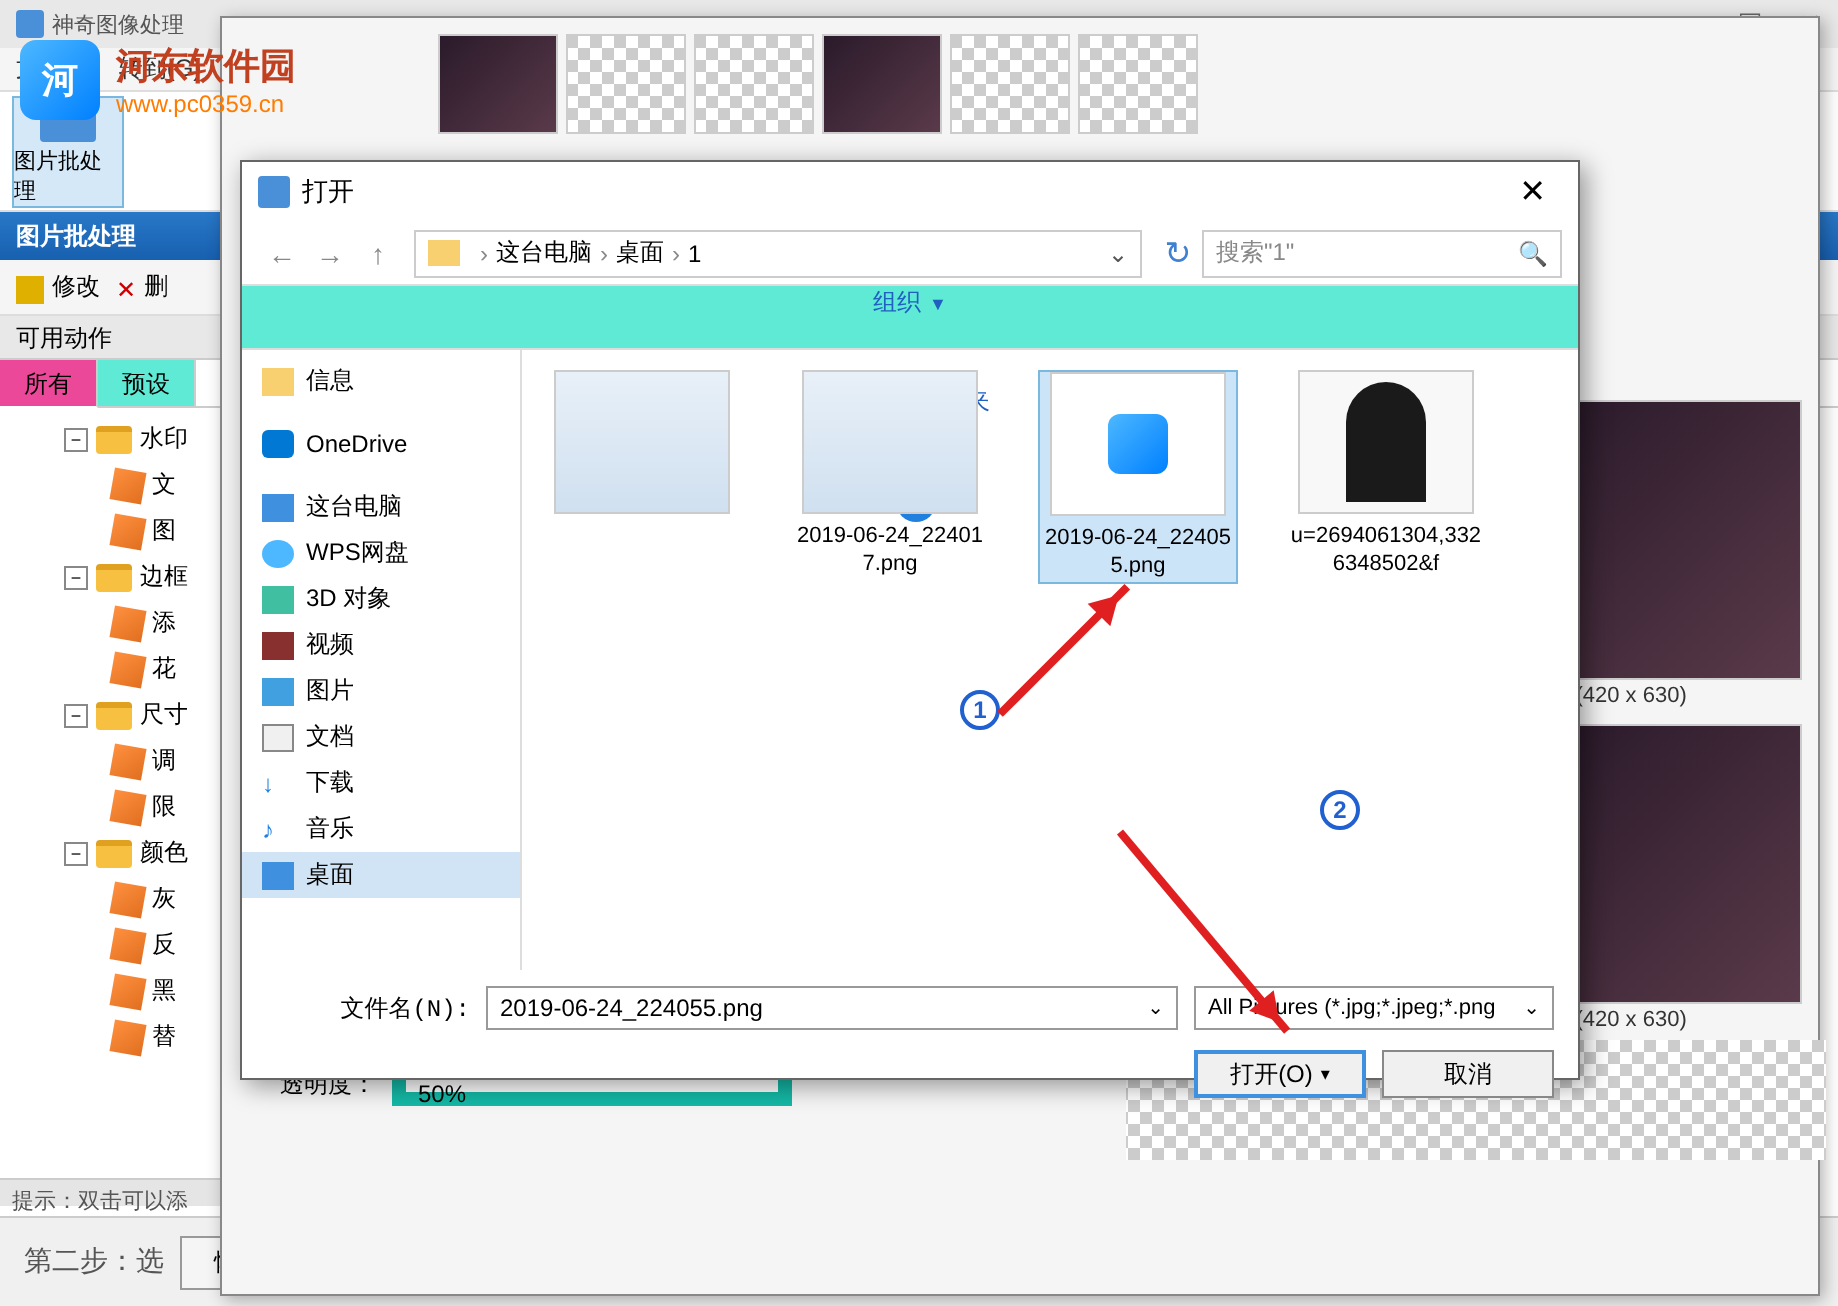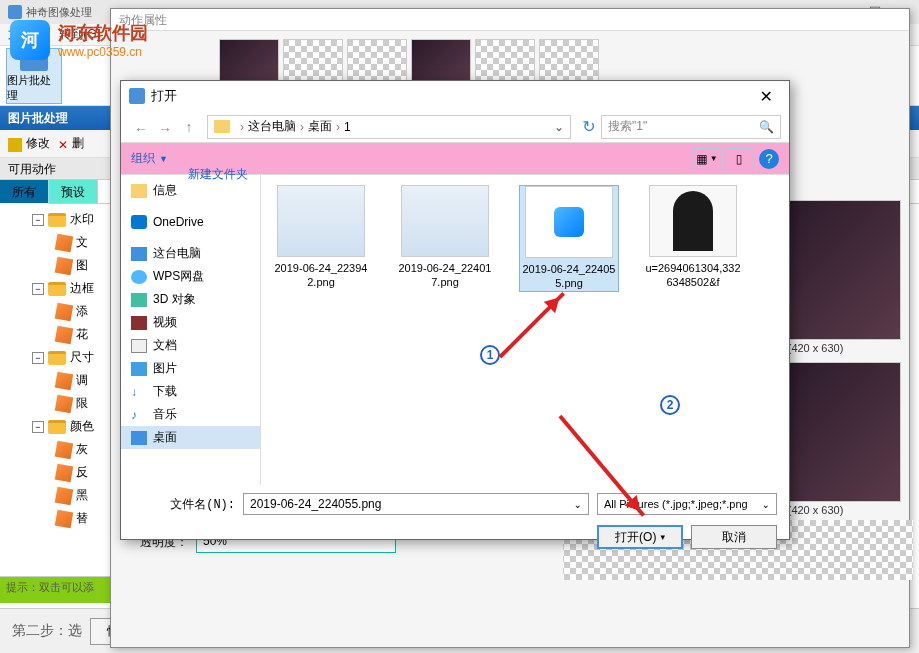--- a/index.html
+++ b/index.html
@@ -39,33 +39,33 @@
 .edit-bar { height: 28px; background: #f5f5f5; border-bottom: 1px solid #ddd; display: flex; align-items: center; padding: 0 8px; font-size: 12px; }
 .edit-bar .btn { display: flex; align-items: flex-end; margin-right: 8px; }
 .edit-bar .pencil { width: 14px; height: 14px; background: #e0b000; margin-right: 4px; }
 
 
 .actions-header { height: 22px; background: #e8e8e8; border-bottom: 1px solid #ccc; font-size: 12px; padding: 3px 8px; }
 
 
 .tabs { height: 24px; display: flex; border-bottom: 1px solid #ccc; }
 .tab { padding: 4px 12px; font-size: 12px; border-right: 1px solid #ccc; background: #5eead4; }
-.tab.active { background: #0369a1; border-bottom: 1px solid #fff; margin-bottom: -1px; }
+.tab.active { background: #ec4899; border-bottom: 1px solid #fff; margin-bottom: -1px; }
 
 
 .tree { font-size: 12px; padding: 4px; }
 .tree-item { display: flex; align-items: center; padding: 3px 0; }
 .tree-item .exp { width: 12px; height: 12px; border: 1px solid #888; font-size: 9px; text-align: center; line-height: 10px; margin-right: 4px; }
 .folder-ico { width: 18px; height: 14px; background: #f8c040; border-radius: 2px; margin-right: 4px; border-top: 3px solid #e0a020; }
 .cube-ico { width: 16px; height: 16px; background: linear-gradient(135deg, #ff9040, #e07020); margin-right: 4px; transform: rotate(10deg); }
 .tree-child { padding-left: 28px; }
 .tree-grandchild { padding-left: 52px; }
 
 
-.hint-bar { position: absolute; bottom: 50px; left: 0; width: 110px; height: 27px; font-size: 11px; padding: 3px 6px; color: #555; background: #84cc16; border-top: 1px solid #ccc; }
+.hint-bar { position: absolute; bottom: 50px; left: 0; width: 110px; height: 14px; font-size: 11px; padding: 3px 6px; color: #555; background: #e5e5e5; border-top: 1px solid #ccc; }
 
 
 .step-bar { position: absolute; bottom: 0; left: 0; right: 0; height: 45px; background: #f0f0f0; border-top: 1px solid #ccc; display: flex; align-items: center; padding: 0 12px; font-size: 14px; }
 .step-bar .label { font-family: KaiTi, serif; color: #555; }
 .step-bar .btn { padding: 4px 16px; border: 1px solid #999; background: #f5f5f5; font-size: 12px; margin-left: 8px; }
 .step-bar .spacer { flex: 1; }
 
 
 .preview-panel { position: absolute; right: 8px; top: 200px; width: 130px; }
 .preview-img { width: 120px; height: 140px; background: linear-gradient(135deg, #2a1a2a, #5a3a4a); border: 1px solid #ccc; margin-bottom: 2px; }
@@ -76,37 +76,37 @@
 
 .dialog-behind { position: absolute; top: 8px; left: 110px; width: 800px; height: 640px; background: #f5f5f5; border: 1px solid #888; box-shadow: 2px 2px 8px rgba(0,0,0,0.3); }
 .dialog-behind .title { height: 22px; background: #fff; font-size: 12px; padding: 3px 8px; color: #888; border-bottom: 1px solid #ddd; }
 .dialog-behind .content { padding: 8px; display: flex; }
 .thumb-strip { display: flex; gap: 4px; margin-left: 100px; }
 .thumb { width: 60px; height: 50px; background: linear-gradient(135deg, #2a1a2a, #5a3a4a); border: 1px solid #ccc; }
 .checker { background: repeating-conic-gradient(#ccc 0% 25%, #fff 0% 50%) 50% / 12px 12px; }
 
 
 .opacity-row { position: absolute; bottom: 100px; left: 140px; display: flex; align-items: center; font-size: 12px; }
-.opacity-row .combo { width: 200px; height: 22px; border: 1px solid #14b8a6; background: #fff; padding: 2px 6px; margin-left: 8px; }
+.opacity-row .combo { width: 200px; height: 22px; border: 7px solid #14b8a6; background: #fff; padding: 2px 6px; margin-left: 8px; }
 
 
 .file-dialog { position: absolute; top: 80px; left: 120px; width: 670px; height: 460px; background: #fff; border: 1px solid #666; box-shadow: 3px 3px 12px rgba(0,0,0,0.4); z-index: 50; }
 .fd-title { height: 30px; display: flex; align-items: center; padding: 0 8px; font-size: 13px; }
 .fd-title .ico { width: 16px; height: 16px; background: #4a90d9; border-radius: 2px; margin-right: 6px; }
 .fd-title .close { margin-left: auto; font-size: 16px; padding: 0 8px; }
 .fd-nav { height: 32px; display: flex; align-items: center; padding: 0 8px; border-bottom: 1px solid #ddd; }
 .fd-nav .arrow-btn { width: 24px; height: 24px; display: flex; align-items: center; justify-content: center; color: #888; font-size: 14px; }
 .fd-nav .path-box { flex: 1; height: 24px; border: 1px solid #ccc; display: flex; align-items: center; padding: 0 6px; font-size: 12px; margin: 0 6px; }
 .fd-nav .path-box .sep { margin: 0 4px; color: #888; }
 .fd-nav .folder-ico2 { width: 16px; height: 13px; background: #f8d070; margin-right: 6px; }
 .fd-nav .refresh { width: 24px; height: 24px; display: flex; align-items: center; justify-content: center; color: #4080d0; }
 .fd-nav .search-box { width: 180px; height: 24px; border: 1px solid #ccc; display: flex; align-items: center; padding: 0 6px; font-size: 12px; color: #888; }
 .fd-nav .search-box .mag { margin-left: auto; }
 
-.fd-toolbar { height: 32px; background: #f9a8d4; display: flex; align-items: center; padding: 0 10px; font-size: 12px; border-bottom: 1px solid #ddd; }
+.fd-toolbar { height: 32px; background: #5eead4; display: flex; align-items: center; padding: 0 10px; font-size: 12px; border-bottom: 1px solid #ddd; flex-direction: column; }
 .fd-toolbar .org { color: #2060c0; }
 .fd-toolbar .drop { margin-left: 4px; font-size: 9px; }
 .fd-toolbar .new-folder { margin-left: 20px; color: #2060c0; margin-top: 32px; }
 .fd-toolbar .spacer { flex: 1; }
 .fd-toolbar .view-btn { width: 28px; height: 22px; border: 1px solid #b0c8e0; margin-left: 4px; display: flex; align-items: center; justify-content: center; }
 .fd-toolbar .help { width: 20px; height: 20px; background: #2080e0; color: #fff; border-radius: 50%; font-size: 13px; text-align: center; line-height: 20px; margin-left: 6px; }
 
 .fd-body { display: flex; height: 310px; }
 .fd-sidebar { width: 140px; border-right: 1px solid #ddd; padding: 4px 0; overflow: hidden; }
 .fd-side-item { display: flex; align-items: center; padding: 3px 10px; font-size: 12px; }
@@ -281,21 +281,20 @@
     <button class="btn">恢复默认</button>
     <button class="btn">保存为预设...</button>
     <div class="spacer"></div>
     <button class="btn">确定(O)</button>
     <button class="btn">取消(C)</button>
     <button class="btn" style="margin-left:30px">下一步</button>
   </div>
 </div>
 
 <div class="dialog-behind">
-  <div class="title">动作属性</div>
   <div class="content">
     <div class="thumb-strip">
       <div class="thumb"></div>
       <div class="thumb checker"></div>
       <div class="thumb checker"></div>
       <div class="thumb"></div>
       <div class="thumb checker"></div>
       <div class="thumb checker"></div>
     </div>
   </div>
@@ -383,44 +382,43 @@
         </div>
       <div class="fd-side-item">
           <div class="si si-3d"></div>
           <span>3D 对象</span>
         </div>
       <div class="fd-side-item">
           <div class="si si-video"></div>
           <span>视频</span>
         </div>
       <div class="fd-side-item">
+          <div class="si si-pic"></div>
+          <span>图片</span>
+        </div>
+      <div class="fd-side-item">
           <div class="si si-doc"></div>
           <span>文档</span>
-        </div>
-      <div class="fd-side-item">
-          <div class="si si-pic"></div>
-          <span>图片</span>
         </div>
       <div class="fd-side-item">
           <div class="si si-dl"></div>
           <span>下载</span>
         </div>
       <div class="fd-side-item">
           <div class="si si-music">♪</div>
           <span>音乐</span>
         </div>
       <div class="fd-side-item sel">
           <div class="si si-desktop"></div>
           <span>桌面</span>
         </div>
     </div>
     <div class="fd-files">
       <div class="file-item">
         <div class="file-thumb screenshot"></div>
-        <div class="file-name">2019-06-24_223942.png</div>
       </div>
       <div class="file-item">
         <div class="file-thumb screenshot"></div>
         <div class="file-name">2019-06-24_224017.png</div>
       </div>
       <div class="file-item sel">
         <div class="file-thumb logo">
             <div class="lglogo"></div>
           </div>
         <div class="file-name">2019-06-24_224055.png</div>

